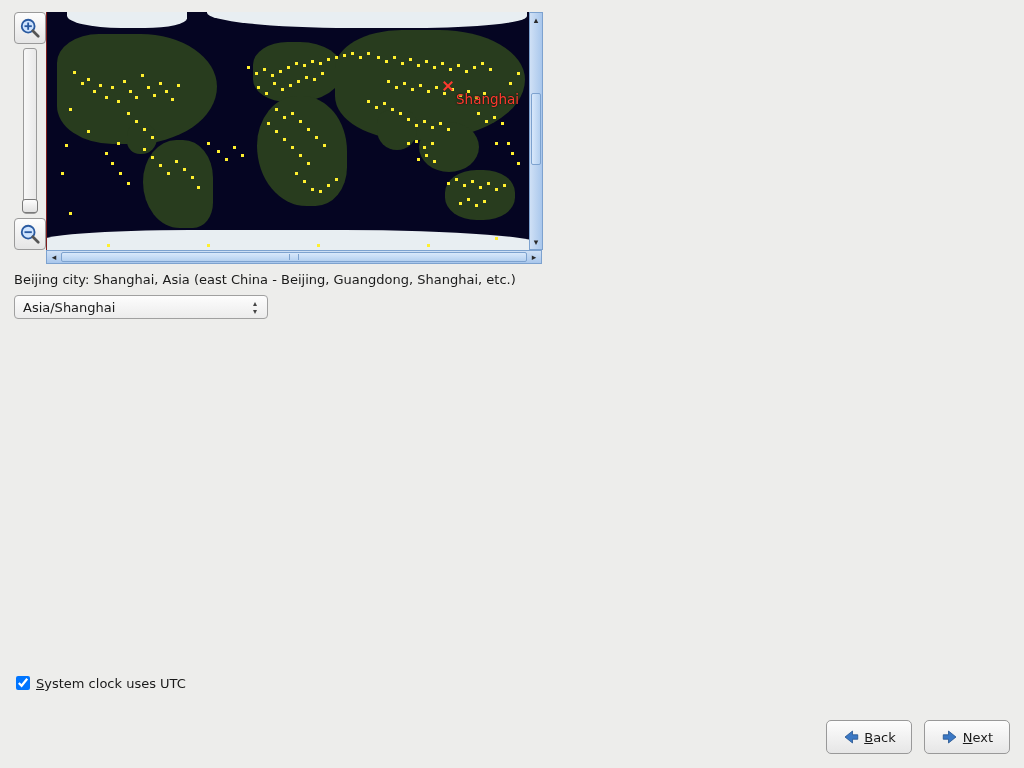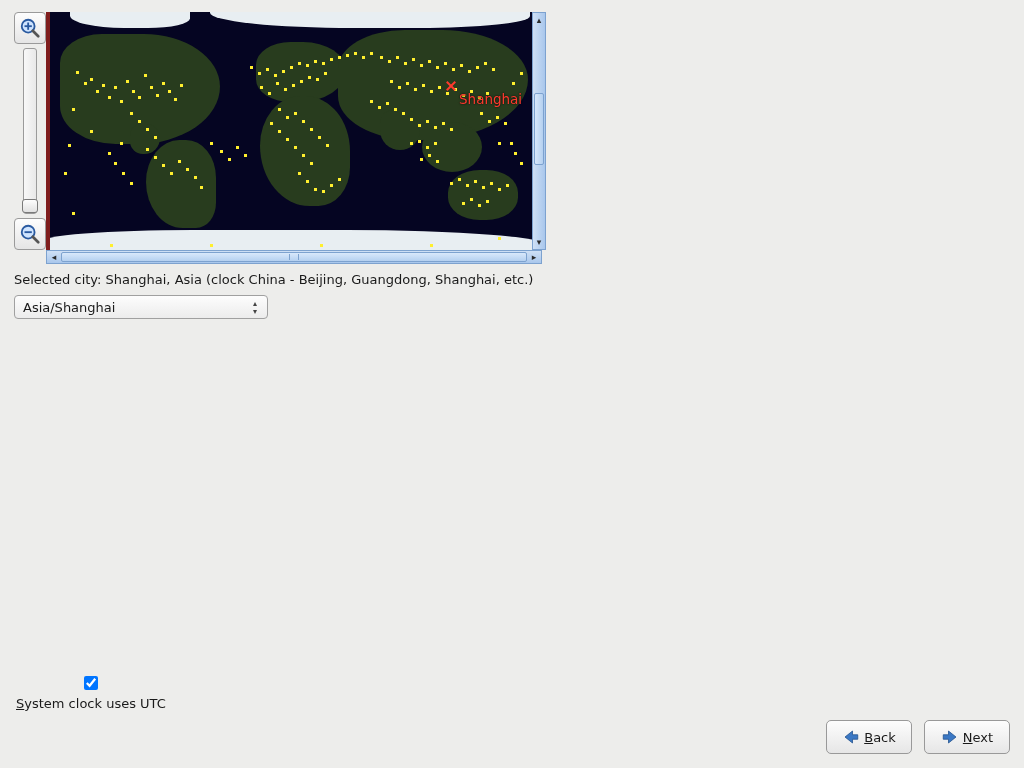--- a/index.html
+++ b/index.html
@@ -75,21 +75,21 @@
   .map-row {
     display: flex;
     height: 238px;
   }
   .map-canvas {
     position: relative;
     width: 482px;
     height: 238px;
     background: #050522;
     overflow: hidden;
-    border-left: 4px solid #7f1d1d;
+    border-left: 1px solid #7f1d1d;
   }
   .vscroll {
     width: 14px;
     background: linear-gradient(to right,#cfe0f5,#a9c7ec);
     border: 1px solid #7da2cf;
     position: relative;
     box-sizing: border-box;
   }
   .vscroll .arrow-btn {
     position: absolute;
@@ -182,23 +182,21 @@
     width: 12px;
     display:flex; flex-direction:column; align-items:center; gap:1px;
     font-size:8px; line-height:7px; color:#444;
   }
 
   .checkbox-row {
     position: absolute;
     left: 16px;
     top: 676px;
     display: flex;
-    align-items: center;
     gap: 6px;
-    flex-direction: column;
   }
   .checkbox-row input[type=checkbox]{ width:14px; height:14px; margin:0; }
 
   .nav {
     position: absolute;
     right: 14px;
     bottom: 14px;
     display: flex;
     gap: 12px;
   }
@@ -454,21 +452,21 @@
   </div>
 
   <div class="hscroll">
     <div class="arrow-btn arrow-l">◂</div>
     <div class="hthumb">
         <span class="grip"></span>
       </div>
     <div class="arrow-btn arrow-r">▸</div>
   </div>
 
-  <div class="selected-text">Selected city: Shanghai, Asia (clock China - Beijing, Guangdong, Shanghai, etc.)</div>
+  <div class="selected-text">Beijing city: Shanghai, Asia (east China - Beijing, Guangdong, Shanghai, etc.)</div>
 
   <div class="combo">
     <span class="val">Asia/Shanghai</span>
     <span class="spin">
         <span>▴</span>
         <span>▾</span>
       </span>
   </div>
 
   <label class="checkbox-row">

